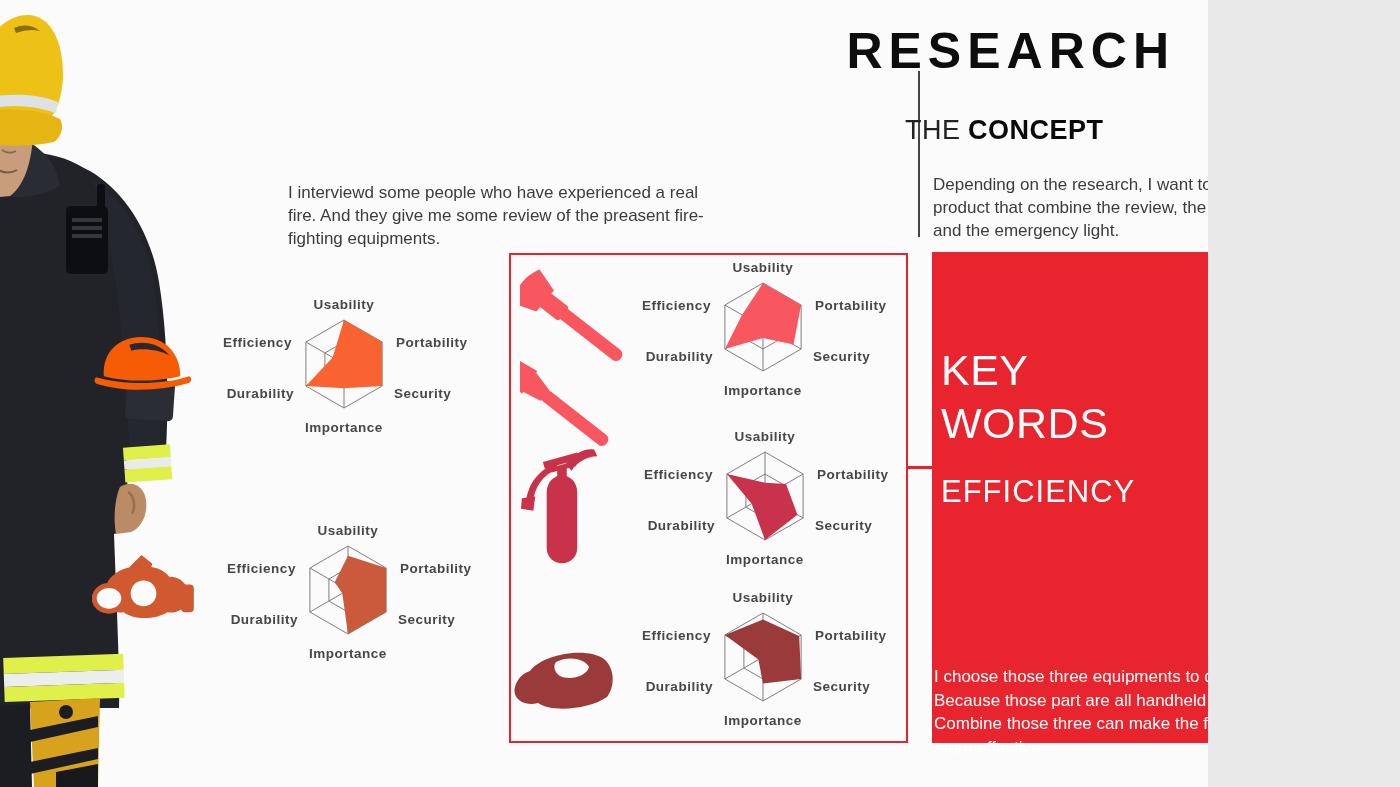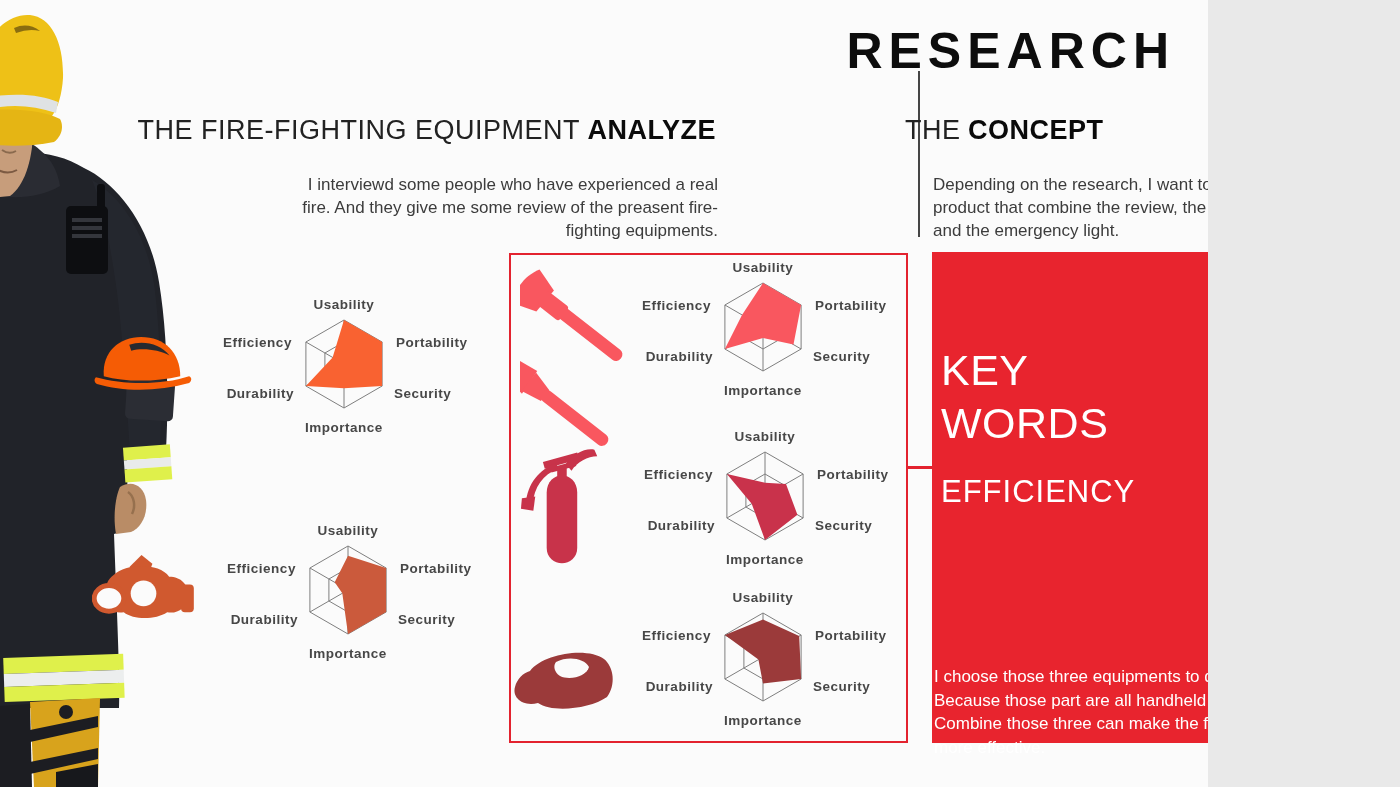--- a/index.html
+++ b/index.html
@@ -10,21 +10,21 @@
   .research-title{
     position:absolute;top:22px;right:33px;font-size:50px;font-weight:800;
     letter-spacing:6px;color:#0d0d0d;white-space:nowrap;
   }
   .section-head{position:absolute;top:115px;font-size:27px;color:#222;white-space:nowrap;}
   .section-head .thin{font-weight:400;letter-spacing:.5px;}
   .section-head b{font-weight:800;letter-spacing:.5px;color:#0a0a0a;}
   .analyze-head{right:492px;text-align:right;}
   .concept-head{left:905px;}
   .body-text{font-size:17px;line-height:23px;color:#3c3c3c;}
-  .analyze-desc{position:absolute;top:156px;right:490px;width:430px;text-align:right;}
+  .analyze-desc{position:absolute;top:164px;right:490px;width:430px;text-align:left;}
   .concept-desc{position:absolute;top:156px;left:933px;width:398px;text-align:left;}
   .v-divider{position:absolute;left:918px;top:71px;width:2px;height:166px;background:#454545;}
   .equip-box{position:absolute;left:509px;top:253px;width:399px;height:490px;
     border:2px solid #e3232f;box-sizing:border-box;background:transparent;}
   .connector{position:absolute;left:906px;top:466px;width:28px;height:3px;background:#e3232f;}
   .keywords-panel{position:absolute;left:932px;top:252px;width:459px;height:491px;}
   .kw-title{position:absolute;left:9px;top:92px;color:#fff;font-size:43px;line-height:53px;
     font-weight:500;letter-spacing:.5px;}
   .kw-list{position:absolute;left:9px;top:218px;color:#fff;font-size:31px;line-height:44px;
     font-weight:300;letter-spacing:1px;}
@@ -111,24 +111,20 @@
   <svg class="icon mask-icon" width="104" height="74" viewBox="0 0 105 75">
     <path d="M38,16 L50,4 L61,13 L57,24 L40,24 Z" fill="#d0592f"></path>
     <path d="M22,24 C35,12 68,12 78,26 C90,26 98,34 97,46 C96,58 86,64 76,62 C64,70 42,70 32,62 C22,64 14,58 13,48 C12,36 16,28 22,24 Z" fill="#d0592f"></path>
     <ellipse cx="17" cy="48" rx="15" ry="13" fill="#fbfbfb" stroke="#d0592f" stroke-width="5"></ellipse>
     <circle cx="52" cy="43" r="13" fill="#fbfbfb"></circle>
     <rect x="90" y="34" width="13" height="28" rx="4" fill="#d0592f"></rect>
   </svg>
 
   <div class="research-title">RESEARCH</div>
 
-  <div class="section-head analyze-head">
-    <span class="thin">THE FIRE-FIGHTING EQUIPMENT</span>
-    <b>ANALYZE</b>
-  </div>
   <p class="body-text analyze-desc">I interviewd some people who have experienced a real fire. And they give me  some review of the preasent fire-fighting equipments.</p>
 
   <div class="v-divider"></div>
 
   <div class="section-head concept-head">
     <span class="thin">THE</span>
     <b>CONCEPT</b>
   </div>
   <p class="body-text concept-desc">Depending on the research, I want to design a product that combine the review, the extinguisher and the emergency light.</p>
 

